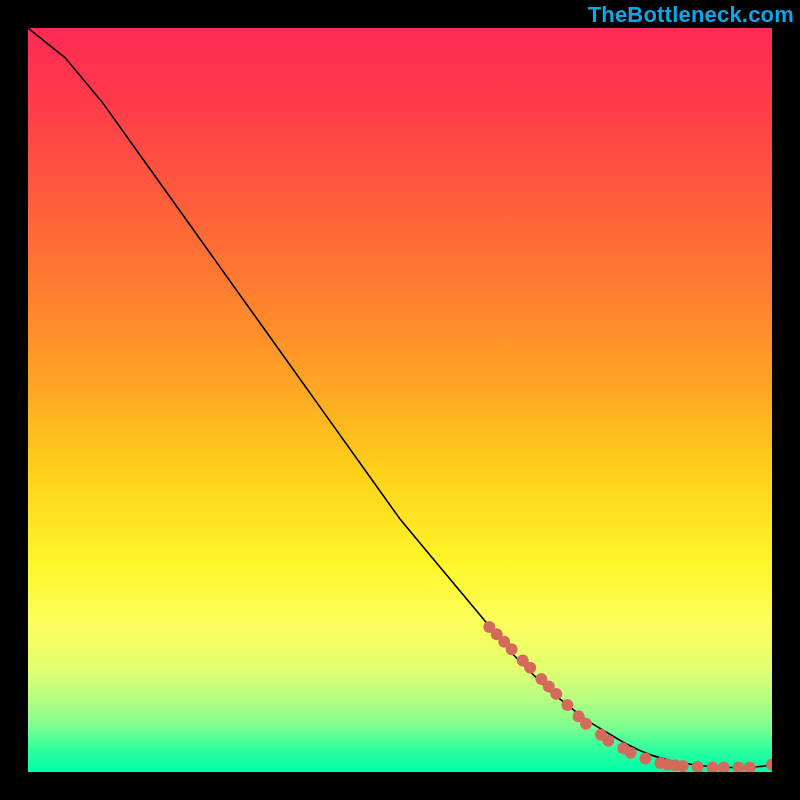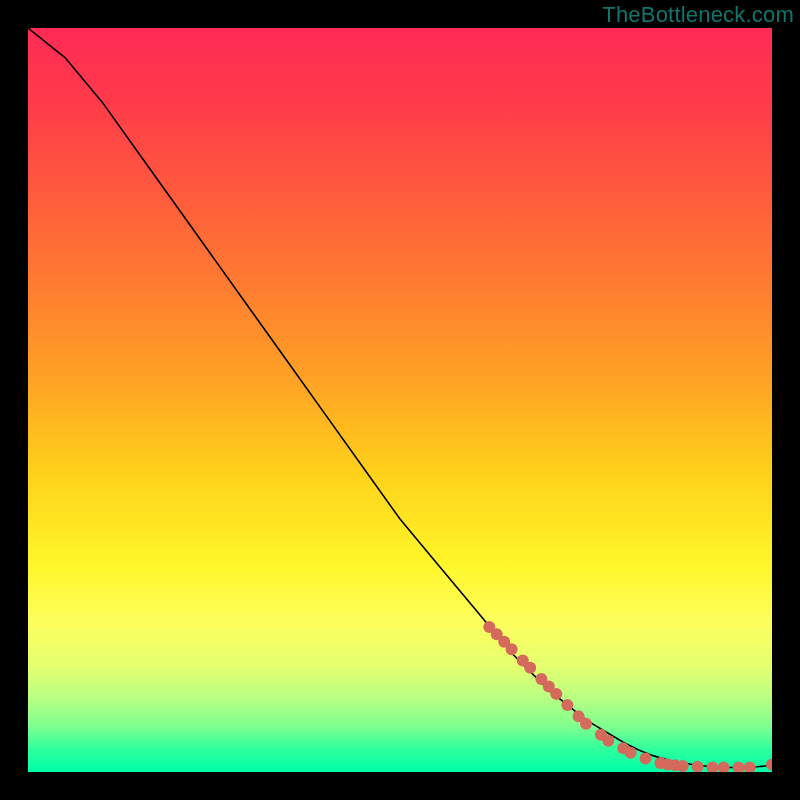--- a/index.html
+++ b/index.html
@@ -10,23 +10,23 @@
     position: relative;
     width: 800px;
     height: 800px;
     background: #000;
   }
 
   .watermark {
     position: absolute;
     top: 2px;
     right: 6px;
-    color: #0f766e;
+    color: #0ea5e9;
     font-size: 22px;
-    font-weight: 400;
+    font-weight: 700;
     letter-spacing: 0.2px;
     z-index: 5;
   }
 
   .plot {
     position: absolute;
     left: 28px;
     top: 28px;
     width: 744px;   
     height: 744px;

